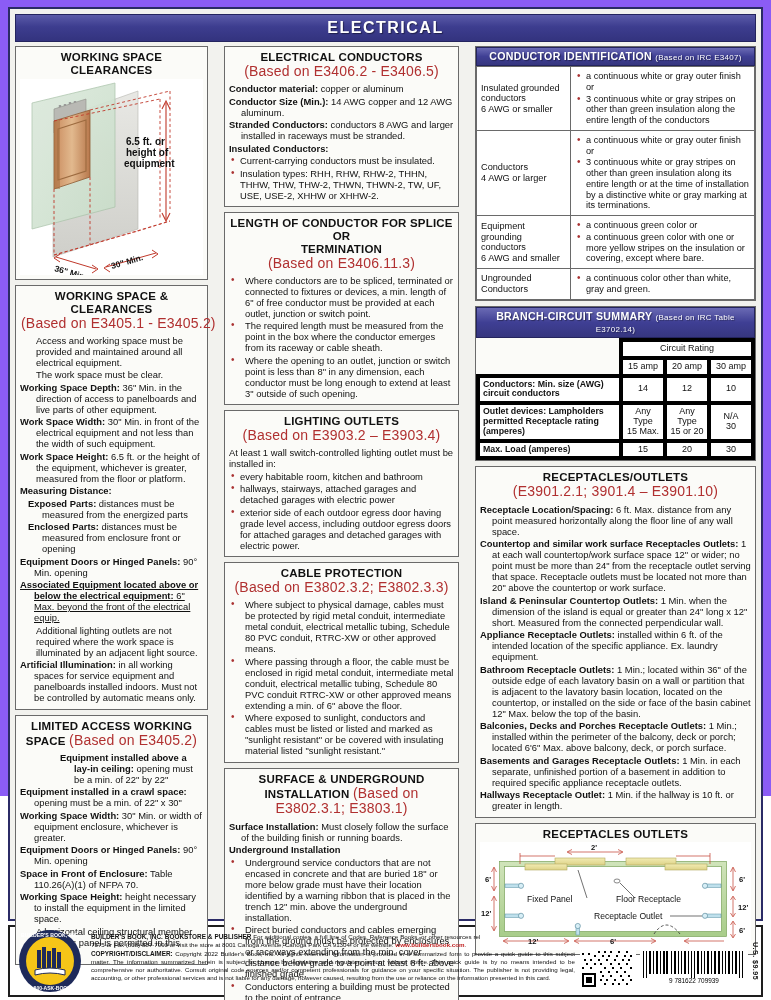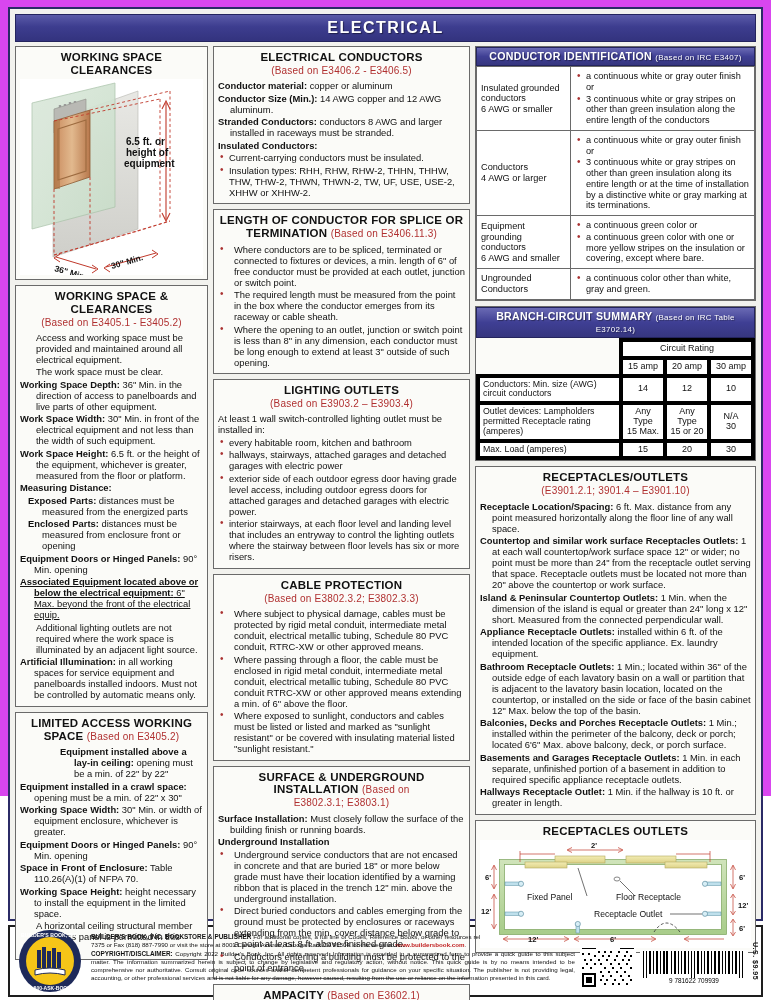--- a/index.html
+++ b/index.html
@@ -4,21 +4,21 @@
 <style>
   * { box-sizing: border-box; margin: 0; padding: 0; }
   html, body {
     width: 771px; height: 1000px;
     background: #ffffff;
     font-family: "Liberation Sans", sans-serif;
     color: #111;
   }
   .card {
     width: 771px; height: 796px;
-    background: #d946ef;
+    background: #8b5cf6;
     padding: 7px 8px 8px 8px;
     position: relative;
   }
   .card-inner {
     border: 2px solid #2b2b66;
     background: #f2f2ee;
     padding: 5px;
     height: 914px;
   }
   .banner {
@@ -27,21 +27,21 @@
     color: #fff;
     text-align: center;
     font-weight: bold;
     font-size: 16px;
     letter-spacing: 1.5px;
     padding: 4px 0 4px 0;
     text-shadow: 1px 1px 1px rgba(0,0,0,.45);
   }
   .cols {
     display: flex;
-    gap: 5px;
+    gap: 16px;
     margin-top: 4px;
     height: 876px;
   }
   .col { display: flex; flex-direction: column; gap: 5px; }
   .col-left  { width: 193px; }
   .col-mid   { width: 272px; }
   .col-right { width: 281px; }
 
   .box {
     border: 1px solid #6a6a6a;
@@ -52,21 +52,21 @@
 
   .ttl {
     text-align: center;
     font-weight: bold;
     font-size: 11.5px;
     letter-spacing: .2px;
     line-height: 1.12;
     color: #111;
     padding: 1px 1px 2px 1px;
   }
-  .ref { color: #b03030; font-weight: normal; font-size: 10px; white-space: nowrap; margin-top: 10px; }
+  .ref { color: #b03030; font-weight: normal; font-size: 14px; white-space: nowrap; margin-top: 10px; }
 
   .purpleheader {
     background: linear-gradient(#6a6ab4, #3f3f94 50%, #36367f);
     border: 1px solid #24245e;
     color: #fff;
     font-weight: bold;
     font-size: 10.6px;
     text-align: center;
     padding: 2px 0 3px 0;
     letter-spacing: .3px;
@@ -96,21 +96,21 @@
   .cid td.l { width: 94px; }
   .cid .li { margin: 1px 0; font-size: 9.2px; }
 
   
   .bc { font-size: 9px; }
   .bc td, .bc th {
     border: 4px solid #000000; padding: 2px 3px;
     background: #fff; font-weight: normal; line-height: 1.1;
   }
   .bc td.c { text-align: center; width: 44px; }
-  .bc td.lbl { font-size: 8.8px; }
+  .bc td.lbl { font-size: 8.8px; font-weight: bold; }
   .bc .hdr { text-align: center; font-size: 9px; }
   .bc .nob { border: none; background: transparent; }
 
   
   .fig { background: #fff; position: relative; }
 
   
   .footer {
     margin-top: 4px;
     border: 2px solid #1e1e1e;
@@ -283,21 +283,20 @@
 
      <div class="box">
        <div class="ttl">
          <span>LIGHTING OUTLETS</span>
          <span class="ref">(Based on E3903.2 – E3903.4)</span>
        </div>
        <p class="t noind">At least 1 wall switch-controlled lighting outlet must be installed in:</p>
        <div class="li">every habitable room, kitchen and bathroom</div>
        <div class="li">hallways, stairways, attached garages and detached garages with electric power</div>
        <div class="li">exterior side of each outdoor egress door having grade level access, including outdoor egress doors for attached garages and detached garages with electric power.</div>
-       <div class="li">interior stairways, at each floor level and landing level that includes an entryway to control the lighting outlets where the stairway between floor levels has six or more risers.</div>
      </div>
 
      <div class="box">
        <div class="ttl">
          <span>CABLE PROTECTION</span>
          <span class="ref">(Based on E3802.3.2; E3802.3.3)</span>
        </div>
        <div class="li" style="padding-left:16px;">Where subject to physical damage, cables must be protected by rigid metal conduit, intermediate metal conduit, electrical metallic tubing, Schedule 80 PVC conduit, RTRC-XW or other approved means.</div>
        <div class="li" style="padding-left:16px;">Where passing through a floor, the cable must be enclosed in rigid metal conduit, intermediate metal conduit, electrical metallic tubing, Schedule 80 PVC conduit RTRC-XW or other approved means extending a min. of 6" above the floor.</div>
        <div class="li" style="padding-left:16px;">Where exposed to sunlight, conductors and cables must be listed or listed and marked as "sunlight resistant" or be covered with insulating material listed "sunlight resistant."</div>

